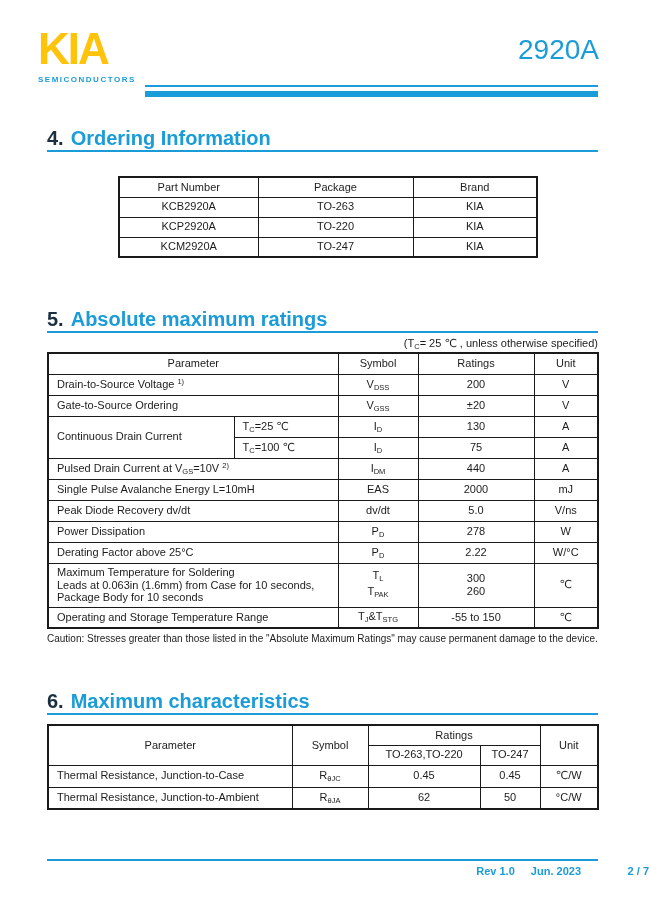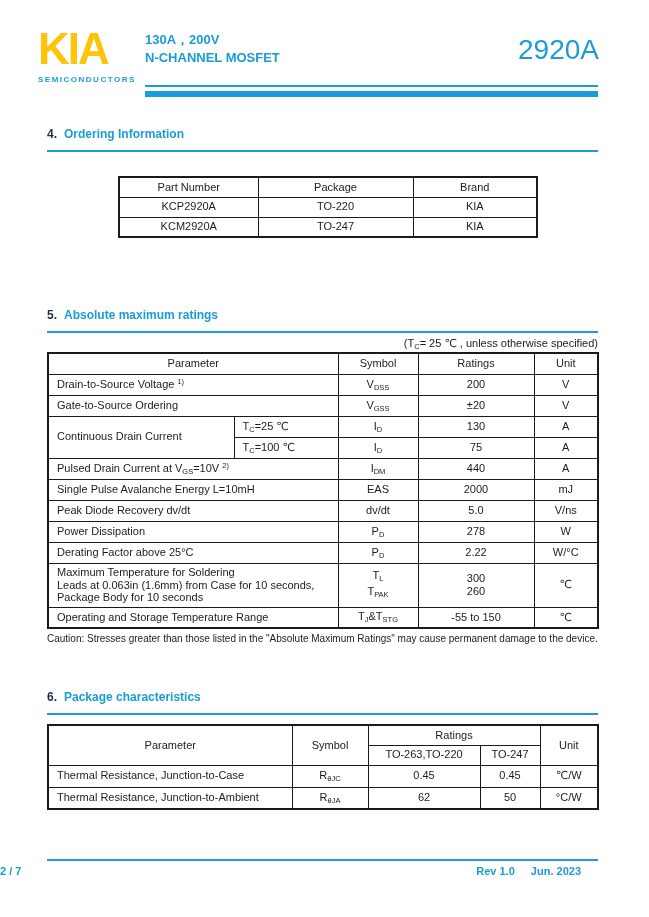--- a/index.html
+++ b/index.html
@@ -16,21 +16,21 @@
   }
   
   .logo{position:absolute;left:38px;top:27px;}
   .logo-kia{font-size:44px;font-weight:bold;letter-spacing:-2px;line-height:44px;color:var(--logo-yellow);}
   .logo-sub{font-size:8px;font-weight:bold;letter-spacing:1.5px;color:var(--accent);margin-top:4px;text-align:center;}
   .head-sub{position:absolute;left:145px;top:31px;color:var(--accent);font-weight:bold;font-size:13px;line-height:18px;}
   .head-part{position:absolute;top:34px;right:50px;font-size:28px;color:var(--accent);}
   .rule-thin{position:absolute;left:145px;right:51px;top:85px;height:2px;background:var(--accent);}
   .rule-thick{position:absolute;left:145px;right:51px;top:91px;height:6px;background:var(--accent);}
   
-  .sec-head{position:absolute;left:47px;font-size:12px;font-weight:bold;}
+  .sec-head{position:absolute;left:47px;font-size:20px;font-weight:bold;}
   .sec-num{color:#1b2f40;margin-right:7px;}
   .sec-title{color:var(--accent);}
   .sec-rule{position:absolute;left:47px;right:51px;height:2px;background:var(--accent);}
   
   table{border-collapse:collapse;table-layout:fixed;position:absolute;background:#fff;border:2px solid var(--tbl-border);}
   th,td{border:1px solid var(--tbl-border);padding:0 6px;text-align:center;font-weight:normal;
         font-size:11px;color:#1c1c1c;line-height:1.2;vertical-align:middle;}
   sub{font-size:7.5px;vertical-align:-2px;}
   sup{font-size:7.5px;vertical-align:4px;}
   .tbl-order tr{height:20px;}
@@ -40,37 +40,33 @@
   .tbl-abs td.p div{line-height:12.5px;}
   .stack div{line-height:13px;}
   .tbl-thermal tr.h1,.tbl-thermal tr.h2{height:20px;}
   .tbl-thermal tr.d{height:22px;}
   .tbl-thermal td.p{text-align:left;padding-left:8px;}
   
   .cond-note{position:absolute;right:51px;font-size:11px;color:#1c1c1c;}
   .caution{position:absolute;left:47px;width:558px;font-size:10px;line-height:14px;color:#1c1c1c;}
   
   .foot-rule{position:absolute;left:47px;right:51px;top:859px;height:2px;background:var(--accent);}
-  .foot-page{position:absolute;left:0;right:0;top:865px;text-align:left;font-size:11px;font-weight:bold;color:var(--accent);}
+  .foot-page{position:absolute;left:0;right:0;top:865px;text-align:right;font-size:11px;font-weight:bold;color:var(--accent);}
   .foot-rev{position:absolute;right:68px;top:865px;font-size:11px;font-weight:bold;color:var(--accent);}
   .foot-rev span{margin-left:13px;}
   .foot-rev span:first-child{margin-left:15px;}
 </style>
 </head>
 <body>
 
 <div class="page">
 
   <div class="logo">
     <div class="logo-kia">KIA</div>
     <div class="logo-sub">SEMICONDUCTORS</div>
-  </div>
-  <div class="head-sub">
-    <div>130A，200V</div>
-    <div>N-CHANNEL MOSFET</div>
   </div>
   <div class="head-part">2920A</div>
   <div class="rule-thin"></div>
   <div class="rule-thick"></div>
 
   <div class="sec-head" style="top:127px;">
     <span class="sec-num">4.</span><span class="sec-title">Ordering Information</span>
   </div>
   <div class="sec-rule" style="top:150px;"></div>
 
@@ -78,20 +74,25 @@
     <colgroup>
         <col style="width:139px">
         <col style="width:155px">
         <col style="width:124px">
       </colgroup>
     <tbody>
         <tr>
       <th>Part Number</th>
       <th>Package</th>
       <th>Brand</th>
+    </tr>
+    <tr>
+      <td>KCB2920A</td>
+      <td>TO-263</td>
+      <td>KIA</td>
     </tr>
     <tr>
       <td>KCP2920A</td>
       <td>TO-220</td>
       <td>KIA</td>
     </tr>
     <tr>
       <td>KCM2920A</td>
       <td>TO-247</td>
       <td>KIA</td>
@@ -196,21 +197,21 @@
       <td>T<sub>J</sub>&amp;T<sub>STG</sub></td>
       <td>-55 to 150</td>
       <td>℃</td>
     </tr>
   </tbody>
     </table>
 
   <div class="caution" style="top:632px;">Caution: Stresses greater than those listed in the "Absolute Maximum Ratings" may cause permanent damage to the device.</div>
 
   <div class="sec-head" style="top:690px;">
-    <span class="sec-num">6.</span><span class="sec-title">Package characteristics</span>
+    <span class="sec-num">6.</span><span class="sec-title">Maximum characteristics</span>
   </div>
   <div class="sec-rule" style="top:713px;"></div>
 
   <table class="tbl-thermal" style="left:47px;top:724px;">
     <colgroup>
         <col style="width:244px">
         <col style="width:76px">
         <col style="width:112px">
         <col style="width:60px">
         <col style="width:58px">

